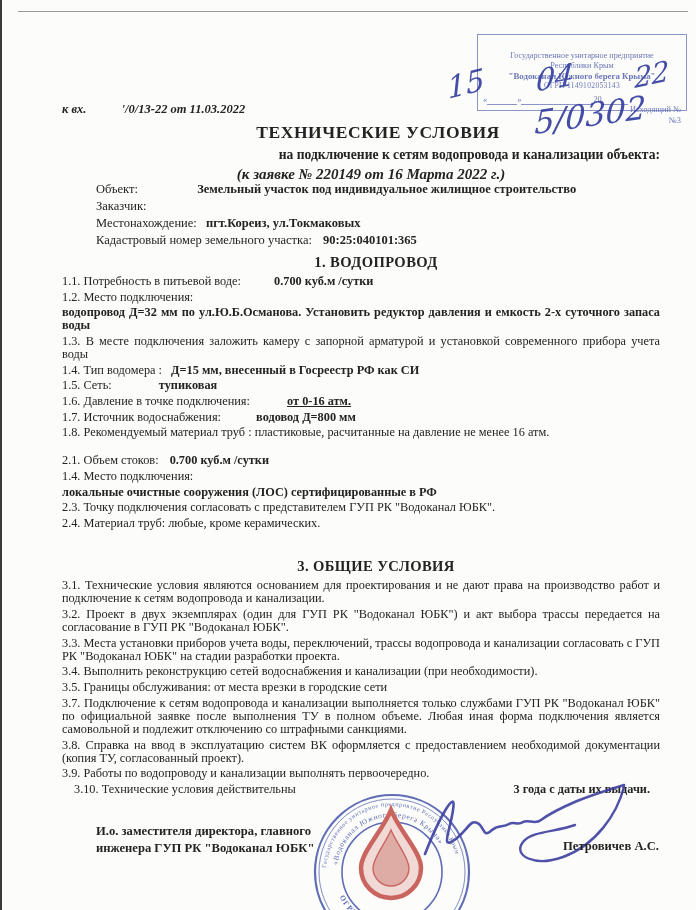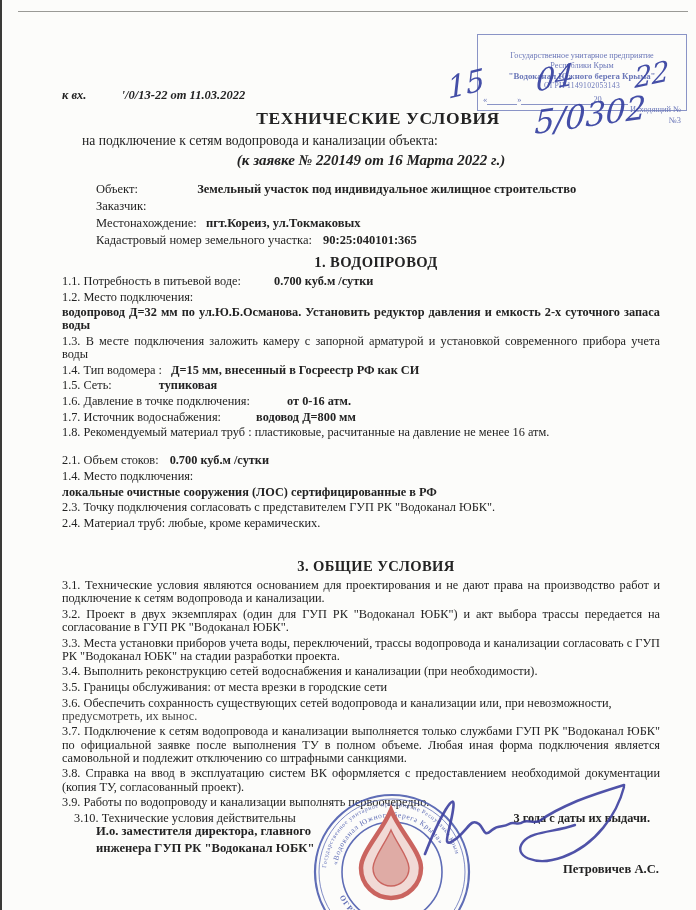--- a/index.html
+++ b/index.html
@@ -28,50 +28,50 @@
   .hw {
     position:absolute; color:#3540a0; font-family:"DejaVu Serif", serif;
     font-style:italic; opacity:.92; white-space:nowrap;
   }
   .hw-day   { left:447px; top:66px; font-size:30px; transform:rotate(-14deg) skewX(-10deg); }
   .hw-month { left:536px; top:60px; font-size:30px; transform:rotate(-10deg) skewX(-14deg); }
   .hw-year  { left:634px; top:58px; font-size:28px; transform:rotate(-12deg) skewX(-12deg); }
   .hw-number{ left:534px; top:96px; font-size:32px; transform:rotate(-8deg) skewX(-10deg); }
 
   
-  .header-block { position:absolute; left:62px; top:88px; width:598px; }
+  .header-block { position:absolute; left:62px; top:102px; width:598px; }
   .ref-line { font-size:12.5px; font-weight:bold; font-style:italic; }
   .ref-line .ref-num { margin-left:32px; }
   .doc-title { text-align:center; font-size:17.5px; font-weight:bold; letter-spacing:.6px; margin-top:5px; padding-left:34px; }
-  .doc-subtitle { text-align:left; font-size:13.6px; font-weight:normal; margin-top:4px; padding-left:20px; }
+  .doc-subtitle { text-align:right; font-size:13.6px; font-weight:bold; margin-top:4px; padding-left:20px; }
   .doc-application { text-align:center; font-size:15px; font-weight:bold; font-style:italic; margin-top:3px; padding-left:20px; }
 
   
   .object-block { position:absolute; left:96px; top:181px; width:566px; font-size:12.5px; line-height:17px; }
   .obj-label { display:inline-block; min-width:98px; }
   .bold { font-weight:bold; }
 
   
   .section { position:absolute; left:62px; width:598px; font-size:12.3px; line-height:13.2px; }
   .sec-water   { top:253px; }
   .sec-sewer   { top:452px; }
   .sec-general { top:557px; }
   .sec-title { text-align:center; font-size:14.6px; font-weight:bold; letter-spacing:.4px; line-height:18px; margin-bottom:4px; padding-left:30px; }
   .item { margin-top:2.4px; }
   .just { text-align:justify; }
   .v6  { margin-left:6px; }  .v8  { margin-left:8px; }
-  .v30 { margin-left:30px; } .v34 { margin-left:34px; }
+  .v30 { margin-left:30px; } .v34 { margin-left:34px;text-decoration:underline; }
   .v44 { margin-left:44px; } .v52 { margin-left:32px; }
   .smudge { filter:blur(.3px); opacity:.85; }
   .row-310 { display:flex; justify-content:space-between; margin-top:2.4px;margin-left:12px; }
   .row-310 .validity-value { margin-right:10px; }
 
   
   .signer-block { position:absolute; left:96px; top:823px; font-size:12.6px; font-weight:bold; line-height:17px; }
-  .signer-name  { position:absolute; left:563px; top:839px; font-size:12.6px; font-weight:bold;margin-top:23px; }
+  .signer-name  { position:absolute; left:563px; top:839px; font-size:12.6px; font-weight:bold; }
 
   
   .seal-svg { position:absolute; left:292px; top:772px; opacity:.88; }
   .sign-svg { position:absolute; left:395px; top:752px; }
 </style>
 </head>
 <body>
 
 <div class="page">
   <div class="scan-edge-left"></div>
@@ -173,24 +173,20 @@
     <div class="item">2.4. Материал труб: любые, кроме керамических.</div>
   </div>
 
   <div class="section sec-general">
     <div class="sec-title">3. ОБЩИЕ УСЛОВИЯ</div>
     <div class="item just">3.1. Технические условия являются основанием для проектирования и не дают права на производство работ и подключение к сетям водопровода и канализации.</div>
     <div class="item just">3.2. Проект в двух экземплярах (один для ГУП РК "Водоканал ЮБК") и акт выбора трассы передается на согласование в ГУП РК "Водоканал ЮБК".</div>
     <div class="item just">3.3. Места установки приборов учета воды, переключений, трассы водопровода и канализации согласовать с ГУП РК "Водоканал ЮБК" на стадии разработки проекта.</div>
     <div class="item">3.4. Выполнить реконструкцию сетей водоснабжения и канализации (при необходимости).</div>
     <div class="item">3.5. Границы обслуживания: от места врезки в городские сети</div>
-    <div class="item">
-      <div>3.6. Обеспечить сохранность существующих сетей водопровода и канализации или, при невозможности,</div>
-      <div class="smudge">предусмотреть, их  вынос.</div>
-    </div>
     <div class="item just">3.7. Подключение к сетям водопровода и канализации выполняется только службами ГУП РК "Водоканал ЮБК" по официальной заявке после выполнения ТУ в полном объеме. Любая иная форма подключения является самовольной и подлежит отключению со штрафными санкциями.</div>
     <div class="item just">3.8. Справка на ввод в эксплуатацию систем ВК оформляется с предоставлением необходимой документации (копия ТУ, согласованный проект).</div>
     <div class="item">3.9. Работы по водопроводу и канализации выполнять первоочередно.</div>
     <div class="row-310">
       <span>3.10. Технические условия действительны</span>
       <span class="bold validity-value">3 года с даты их выдачи.</span>
     </div>
   </div>
 
   <svg class="seal-svg" width="200" height="200" viewBox="0 0 200 200">

